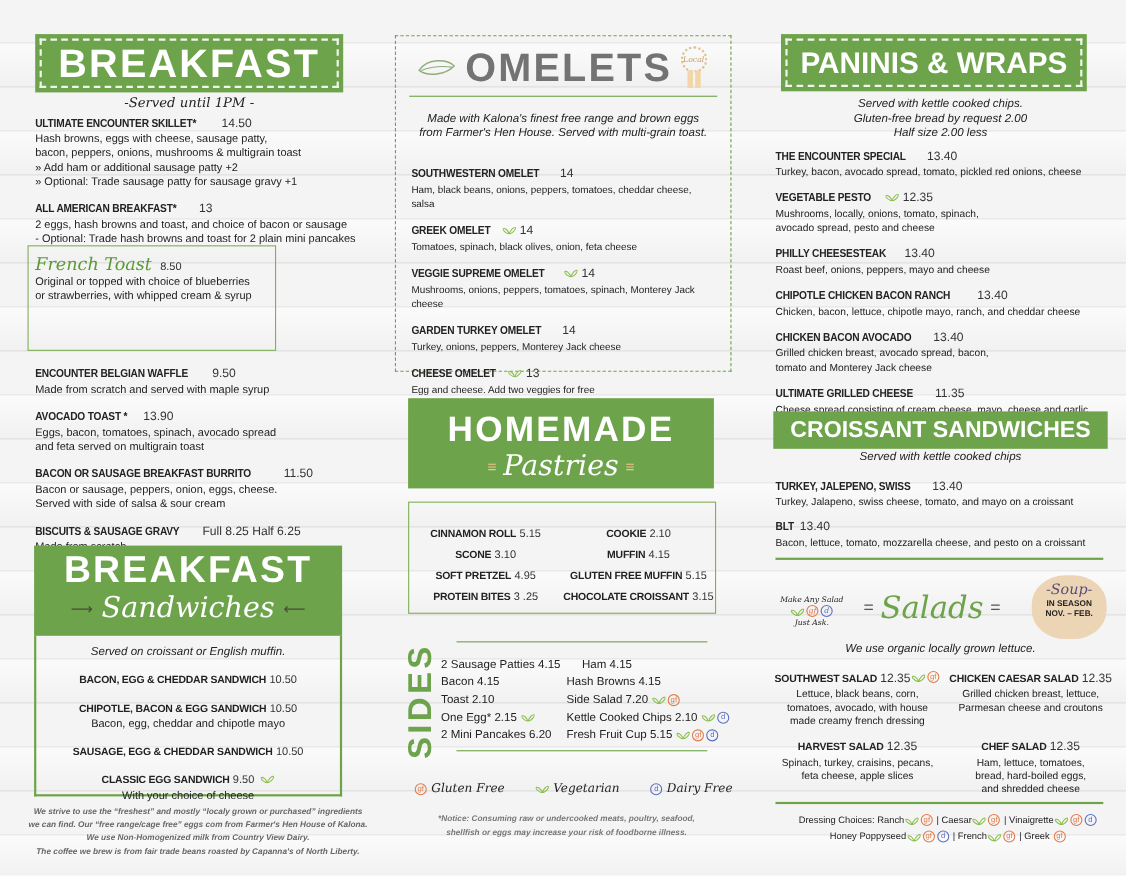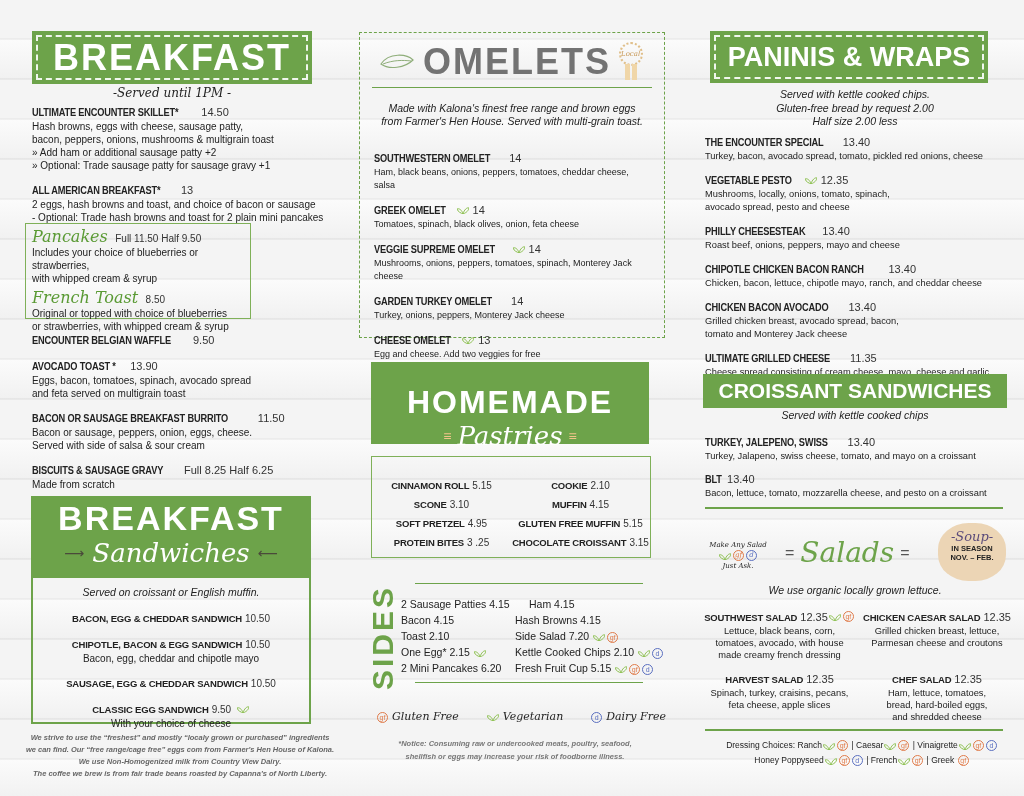--- a/index.html
+++ b/index.html
@@ -41,37 +41,32 @@
     <div class="desc">» Optional: Trade sausage patty for sausage gravy +1</div>
   </div>
   <div class="item">
     <span class="name">ALL AMERICAN BREAKFAST*</span><span class="price">13</span>
     <div class="desc">2 eggs, hash browns and toast, and choice of bacon or sausage</div>
     <div class="desc"> - Optional: Trade hash browns and toast for 2 plain mini pancakes</div>
   </div>
 </div>
 
 <div class="abs" style="left:25px;top:223px;width:226px;height:96px;border:1.5px solid #7fb058;padding:3px 6px">
-  <div>
-    <span class="script" style="color:#5a9a34;font-size:16px">Pancakes</span>
-    <span class="price" style="font-size:10px">Full 11.50  Half 9.50</span>
-    <div class="desc">Includes your choice of blueberries or strawberries,</div>
-    <div class="desc">with whipped cream &amp; syrup</div>
-  </div>
   <div style="margin-top:3px">
     <span class="script" style="color:#5a9a34;font-size:16px">French Toast</span>
     <span class="price" style="font-size:10px">8.50</span>
     <div class="desc">Original or topped with choice of blueberries</div>
     <div class="desc">or strawberries, with whipped cream &amp; syrup</div>
   </div>
 </div>
 
 <div class="abs" style="left:32px;top:330px;width:300px">
   <div class="item">
     <span class="name">ENCOUNTER BELGIAN WAFFLE</span><span class="price">9.50</span>
+    <div class="desc">Made from scratch and served with maple syrup</div>
   </div>
   <div class="item">
     <span class="name">AVOCADO TOAST *</span><span class="price">13.90</span>
     <div class="desc">Eggs, bacon, tomatoes, spinach, avocado spread</div>
     <div class="desc">and feta served on multigrain toast</div>
   </div>
   <div class="item">
     <span class="name">BACON OR SAUSAGE BREAKFAST BURRITO</span><span class="price">11.50</span>
     <div class="desc">Bacon or sausage, peppers, onion, eggs, cheese.</div>
     <div class="desc">Served with side of salsa &amp; sour cream</div>
@@ -160,21 +155,21 @@
       <span class="name">CHEESE OMELET</span><svg class="leaf" viewBox="0 0 12 8">
           <path d="M6 8C5 4 2 2 0 3C1 6 4 7 6 8M6 8C7 4 10 1 12 2C11 6 8 7 6 8" fill="none" stroke="#8cc04f"></path>
         </svg><span class="price">13</span>
       <div class="desc" style="font-size:9px">Egg and cheese. Add two veggies for free</div>
       <div class="desc" style="font-size:9px">» Add meat +1</div>
     </div>
   </div>
 </div>
 
 <div class="abs green center" style="left:371px;top:362px;width:278px;height:82px">
-  <div style="font-size:32px;font-weight:bold;letter-spacing:2px;margin-top:22px">HOMEMADE</div>
+  <div style="font-size:32px;font-weight:bold;letter-spacing:2px;margin-top:10px">HOMEMADE</div>
   <div style="display:flex;align-items:center;justify-content:center;gap:6px">
     <span style="color:#f0c48a;font-size:14px">≡</span>
     <span class="script" style="font-size:26px">Pastries</span>
     <span style="color:#f0c48a;font-size:14px">≡</span>
   </div>
 </div>
 <div class="abs" style="left:371px;top:456px;width:280px;height:102px;border:1.5px solid #7fb058;display:flex;padding-top:18px">
   <div class="center" style="width:50%">
     <div style="height:19px"><span class="name" style="transform:none;font-size:9.5px">CINNAMON ROLL</span><span class="price" style="font-size:10px">5.15</span></div>
     <div style="height:19px"><span class="name" style="transform:none;font-size:9.5px">SCONE</span><span class="price" style="font-size:10px">3.10</span></div>

